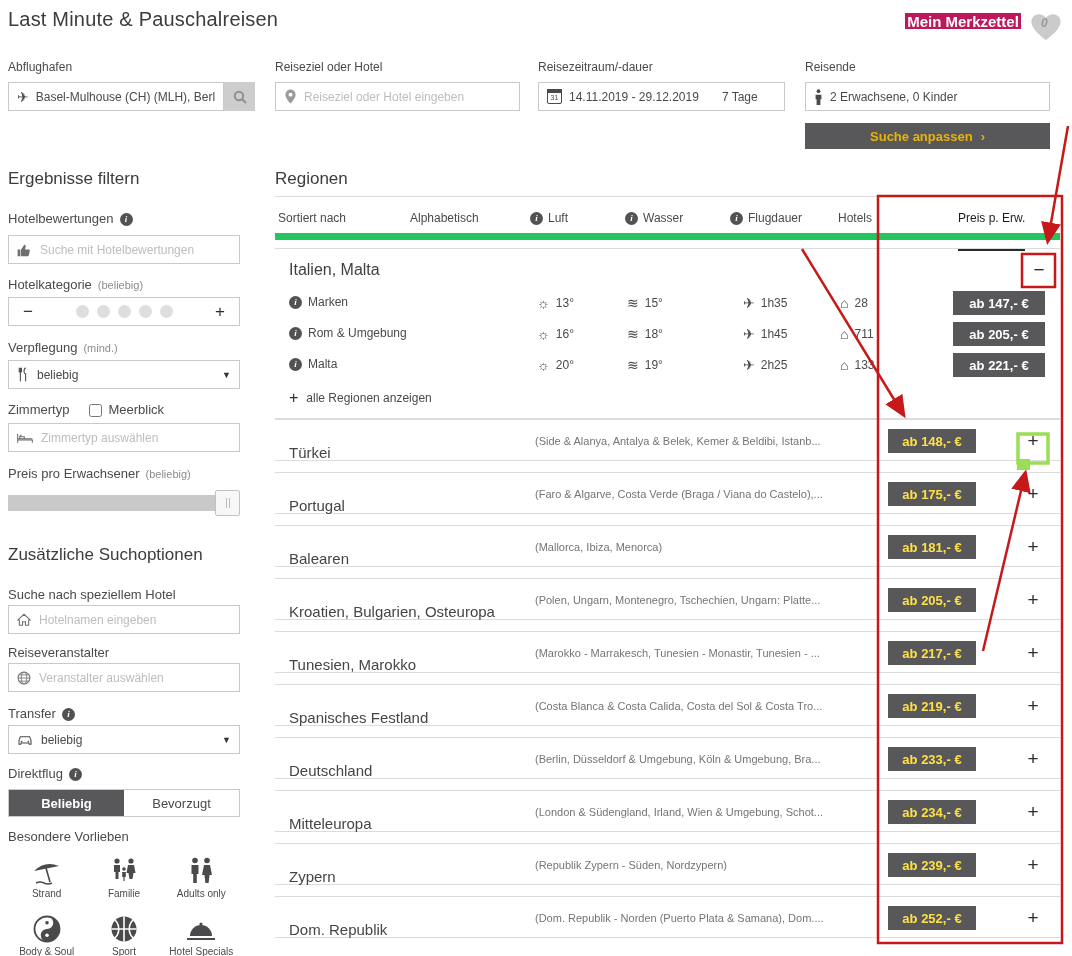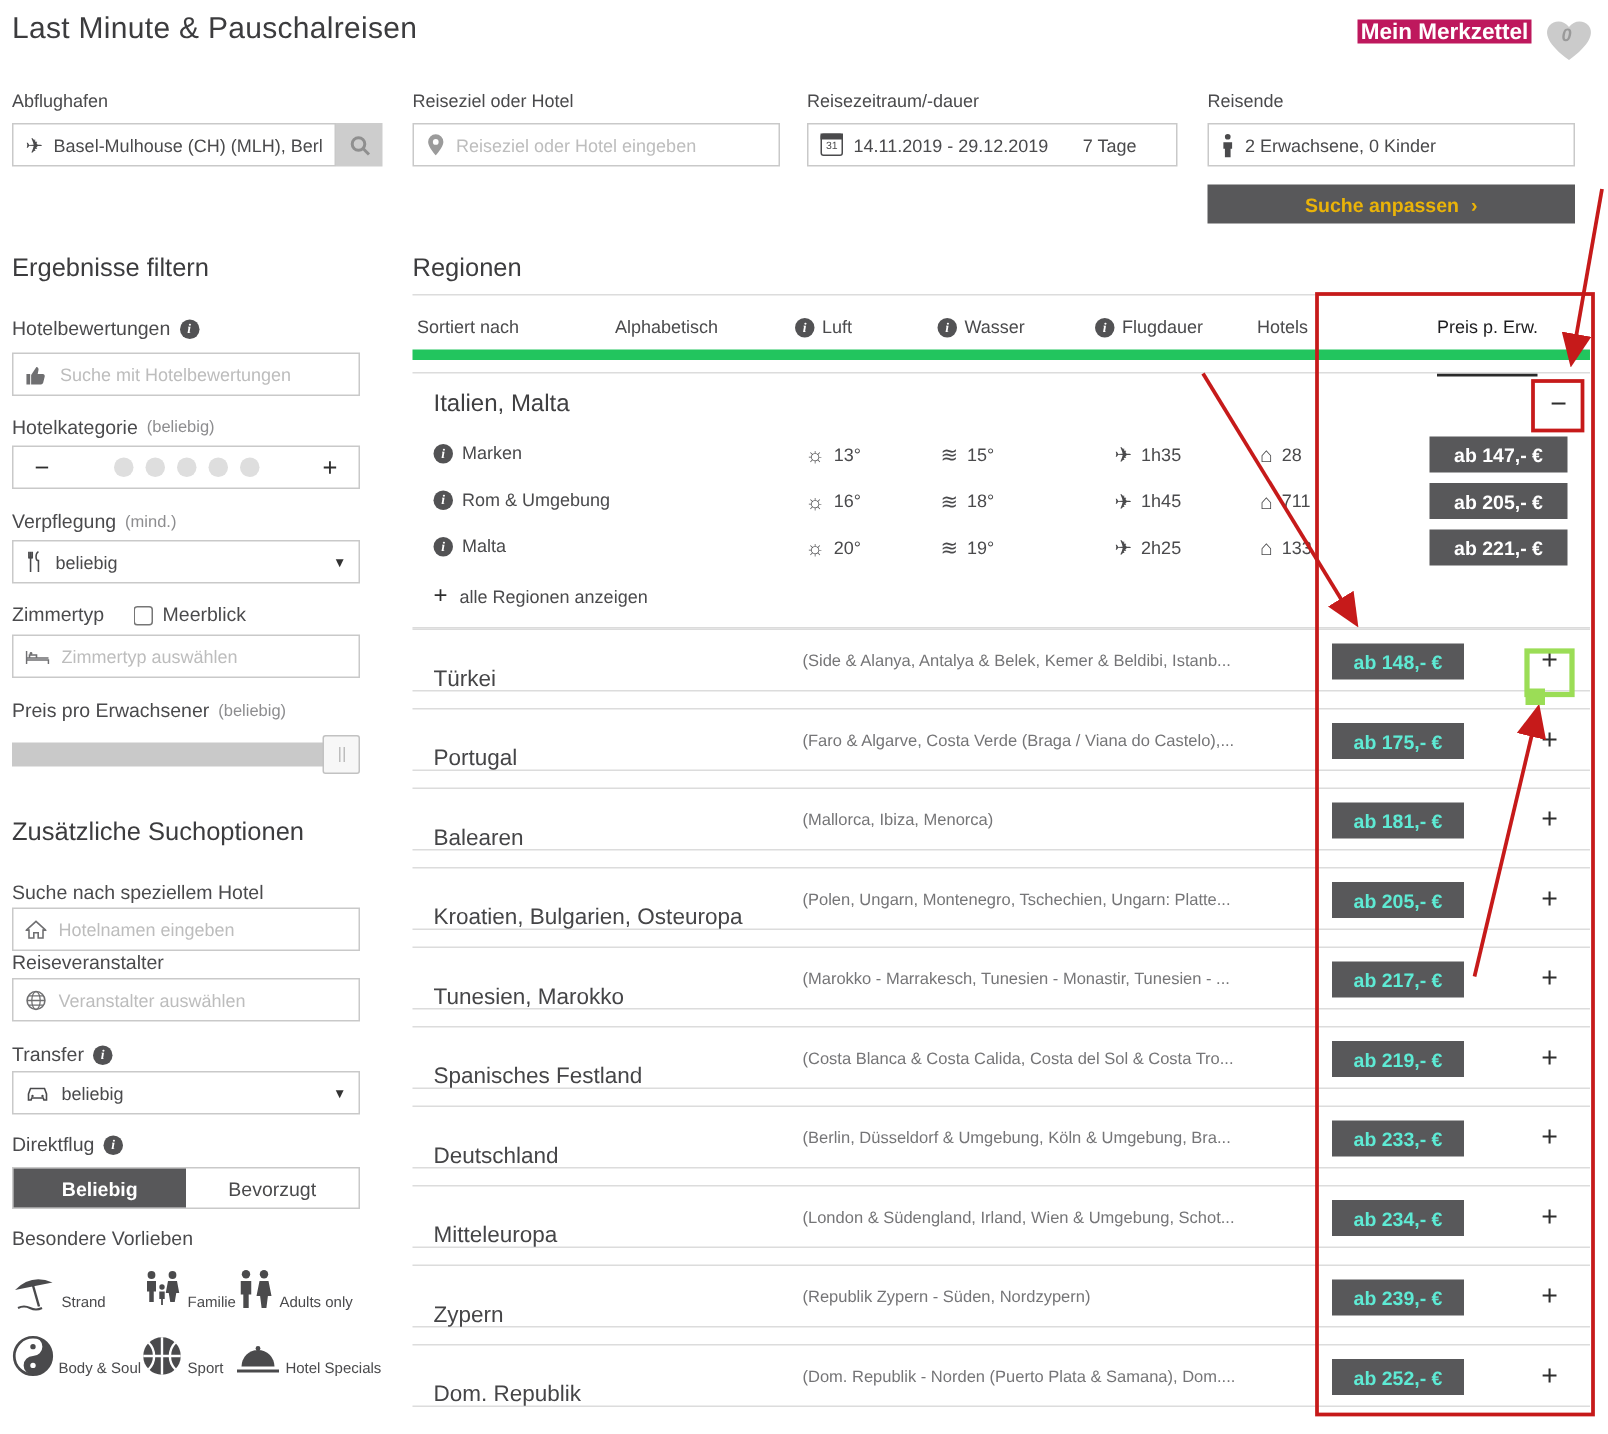--- a/index.html
+++ b/index.html
@@ -56,28 +56,28 @@
   .zim-row .cb { width:13px; height:13px; margin-left:14px; }
   .slider { position:relative; height:26px; }
   .slider .track { position:absolute; left:0; right:0; top:5px; height:16px; background:#c9c9c9; }
   .slider .handle { position:absolute; right:0; top:0; width:25px; height:26px; background:#f7f7f7; border:1px solid #c2c2c2; border-radius:2px; display:flex; align-items:center; justify-content:center; gap:2px; cursor:pointer; }
   .slider .handle i { display:block; width:1px; height:10px; background:#bdbdbd; }
   .toggle { height:28px; border:1px solid #c9c9c9; display:flex; }
   .toggle > div { flex:1; display:flex; align-items:center; justify-content:center; font-size:13px; cursor:pointer; }
   .toggle .on { background:#58585a; color:#fff; font-weight:bold; }
   .toggle .off { color:#4a4a4c; }
   .prefs { display:grid; grid-template-columns:repeat(3,1fr); row-gap:14px; }
-  .pref { display:flex; flex-direction:row; align-items:flex-end; gap:3px; cursor:pointer; }
+  .pref { display:flex; flex-direction:column; align-items:center; gap:3px; cursor:pointer; }
   .pref .p-ic { height:30px; display:flex; align-items:flex-end; justify-content:center; }
   .pref .p-lb { font-size:10px; color:#4a4a4c; white-space:nowrap; }
 
   
   .mt23{margin-top:23px}.mt9{margin-top:9px}.mt14{margin-top:14px}.mt5{margin-top:5px}
   .mt15{margin-top:15px}.mt6{margin-top:6px}.mt29{margin-top:29px}.mt3{margin-top:3px}
-  .mt16{margin-top:1px}.mt4{margin-top:4px}.mt13{margin-top:13px}.mt8{margin-top:8px}
+  .mt16{margin-top:12px}.mt4{margin-top:4px}.mt13{margin-top:13px}.mt8{margin-top:8px}
   .mt11{margin-top:11px}
 
   
   .main { position:absolute; left:275px; top:169px; width:785px; }
   .main-h2 { font-size:17px; font-weight:400; color:#3c3c3e; line-height:20px; }
   .sort-bar { position:relative; margin-top:7px; height:44px; border-top:1px solid #dcdcdc; border-bottom:7px solid #22c55e; }
   .sort-bar .si { position:absolute; top:14px; font-size:12px; color:#4a4a4c; display:flex; align-items:center; gap:5px; cursor:pointer; white-space:nowrap; }
   .si.s0{left:3px; cursor:default;} .si.s1{left:135px;} .si.s2{left:255px;} .si.s3{left:350px;}
   .si.s4{left:455px;} .si.s5{left:563px;} .si.s6{left:683px; color:#1d1d1f; padding-bottom:24px; border-bottom:2px solid #2a2a2a;}
 
@@ -90,21 +90,21 @@
   .c-name{left:14px} .c-air{left:262px} .c-water{left:352px} .c-flight{left:468px} .c-hotels{left:565px}
   .c-badge { position:absolute; right:15px; top:0; width:92px; height:24px; background:#58585a; color:#fff; font-size:13px; font-weight:bold; display:flex; align-items:center; justify-content:center; cursor:pointer; }
   .w-ic { font-size:14px; color:#4a4a4c; }
   .show-all { position:absolute; left:14px; top:140px; font-size:12px; color:#4a4a4c; display:flex; align-items:center; gap:8px; cursor:pointer; background:none; border:0; font-family:inherit; }
   .show-all::before { content:"+"; font-size:16px; color:#2e2e2e; }
 
   .region-row { position:relative; height:42px; border-top:1px solid #dcdcdc; border-bottom:1px solid #dcdcdc; margin-bottom:11px; }
   .region-row:first-of-type { margin-top:9px; }
   .r-name { position:absolute; left:14px; top:24px; font-size:15px; color:#454547; white-space:nowrap; }
   .r-desc { position:absolute; left:260px; top:15px; font-size:11px; color:#757577; max-width:350px; white-space:nowrap; overflow:hidden; }
-  .r-badge { position:absolute; left:613px; top:9px; width:88px; height:24px; background:#58585a; color:#5eead4; font-size:13px; font-weight:bold; display:flex; align-items:center; justify-content:center; cursor:pointer; }
+  .r-badge { position:absolute; left:613px; top:9px; width:88px; height:24px; background:#58585a; color:#fde047; font-size:13px; font-weight:bold; display:flex; align-items:center; justify-content:center; cursor:pointer; }
   .r-plus { position:absolute; left:744px; top:8px; width:28px; height:26px; background:none; border:0; font-size:19px; color:#2e2e2e; cursor:pointer; font-family:inherit; }
 
   
   .overlay { position:absolute; inset:0; width:1072px; height:956px; pointer-events:none; z-index:60; }
 </style>
 </head>
 <body>
 
 <div id="app">
 

